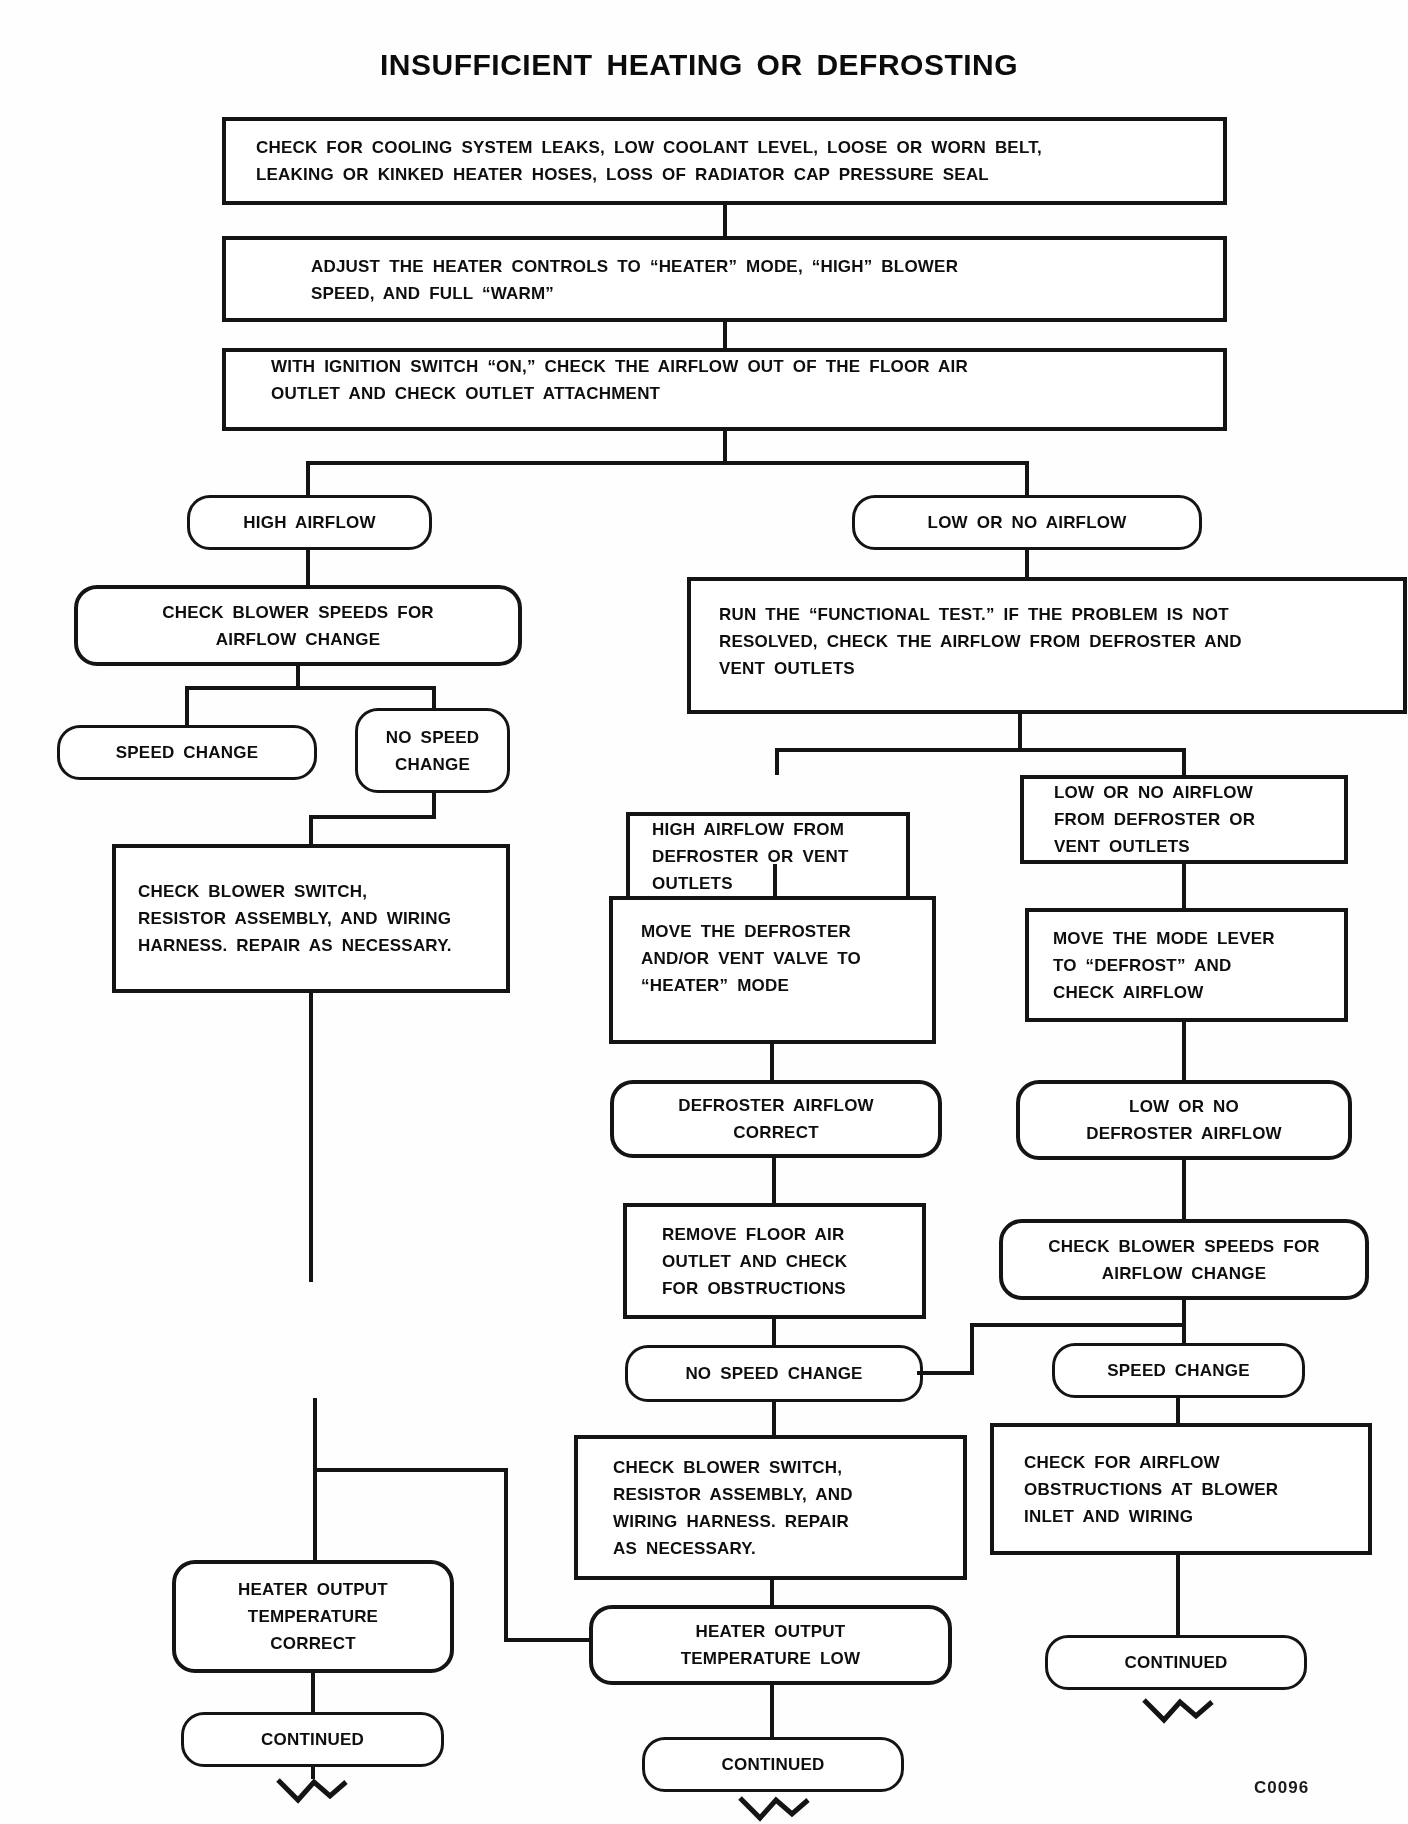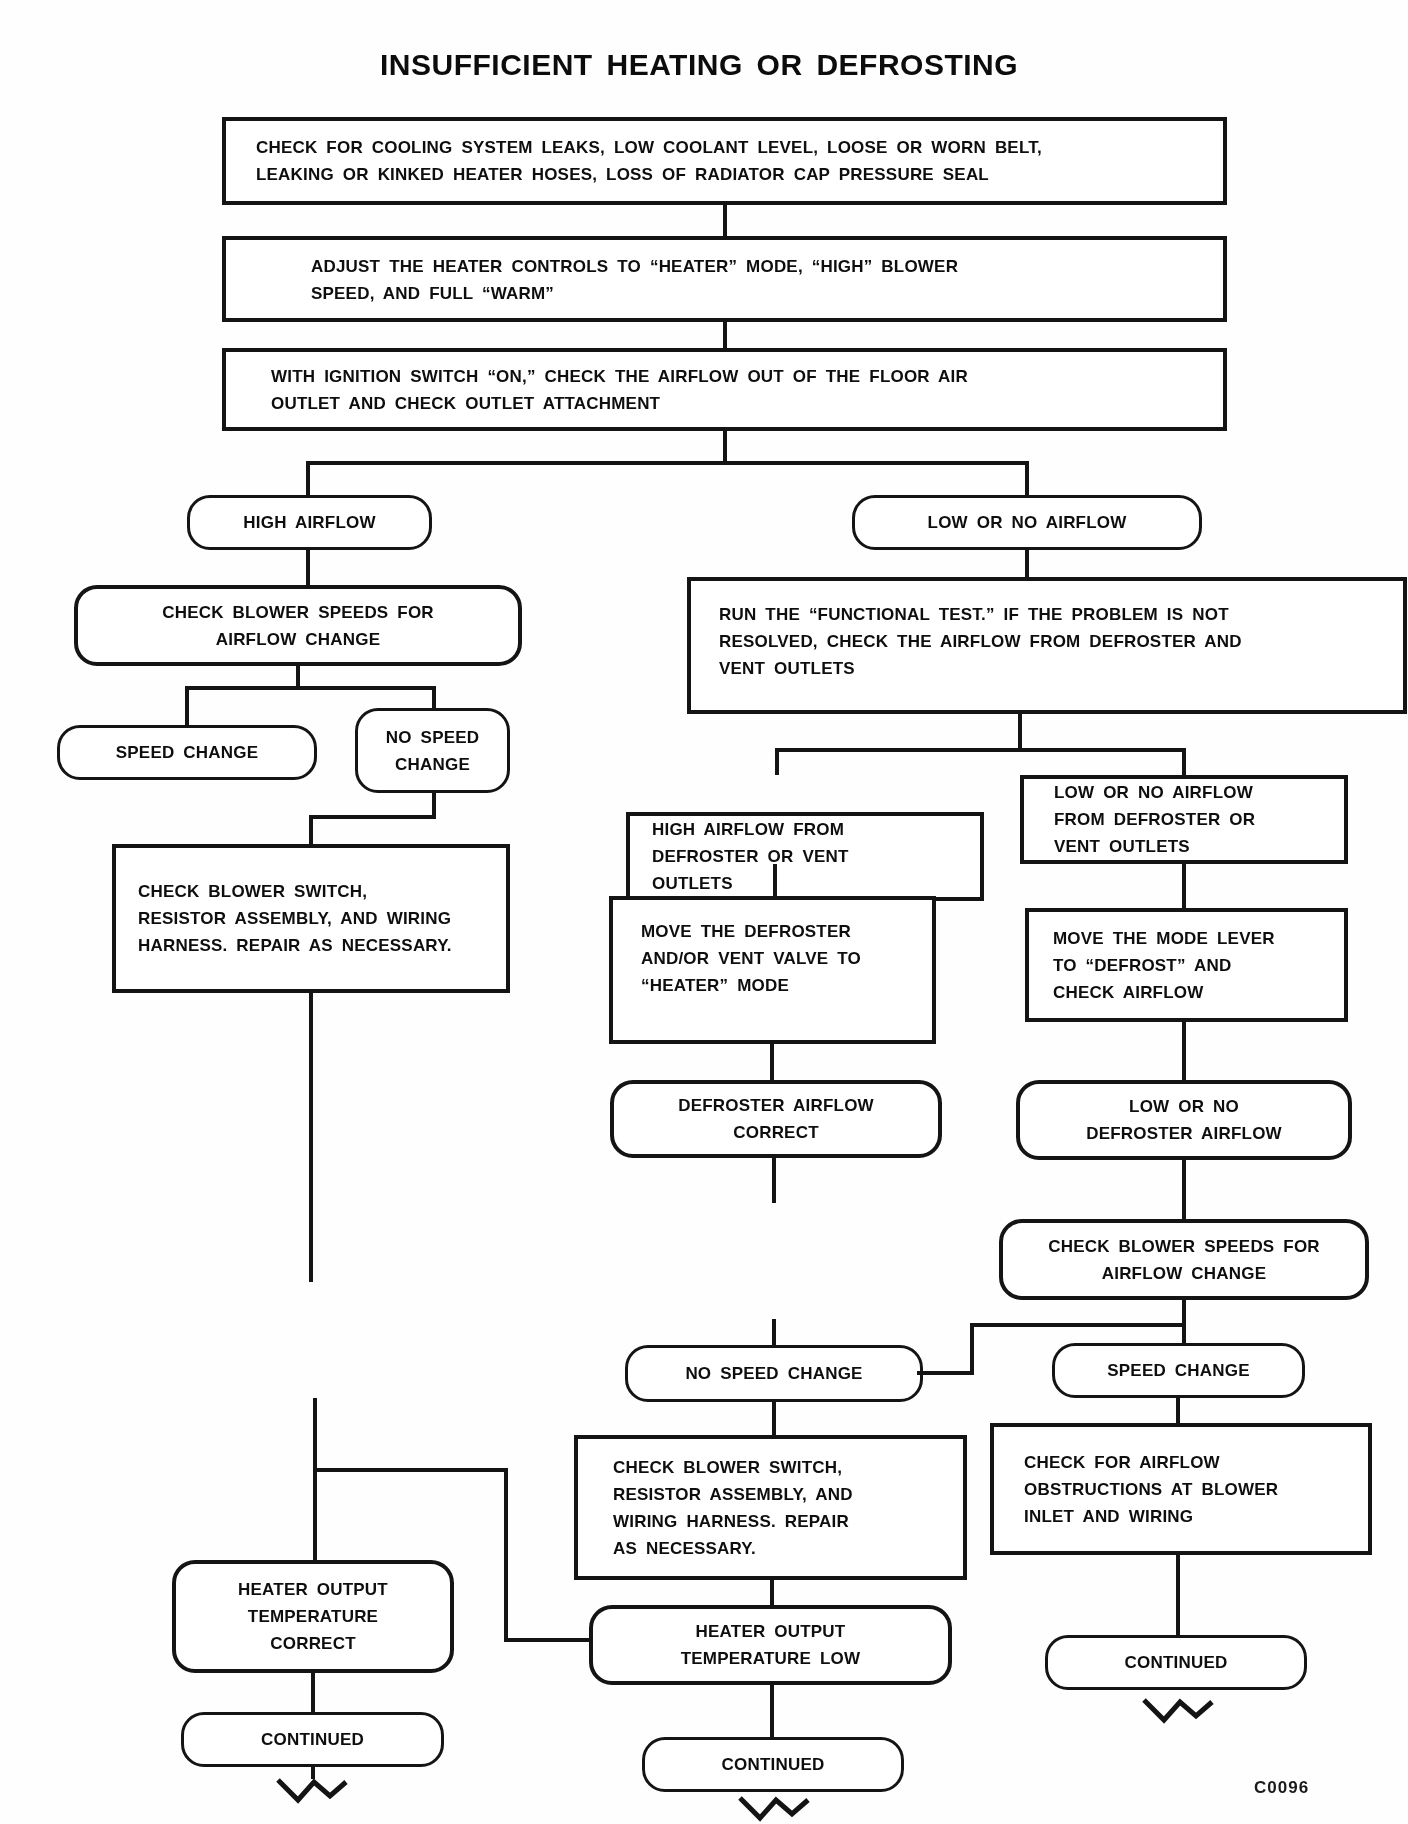--- a/index.html
+++ b/index.html
@@ -22,29 +22,29 @@
   .node.small{border-width:3px;}
   .node.ctr{justify-content:center;text-align:center;border-radius:23px;}
   .node.topalign{align-items:flex-start;}
   .ln{position:absolute;background:#141414;}
   .zz{position:absolute;}
   .figcode{position:absolute;font-size:17px;font-weight:700;letter-spacing:1px;color:#1a1a1a;}
 
   
   .n-a{left:190px;top:117px;width:1005px;height:88px;padding-left:30px;}
   .n-b{left:190px;top:236px;width:1005px;height:86px;padding-left:85px;padding-top:13px;}
-  .n-c{left:190px;top:348px;width:1005px;height:83px;padding-left:45px;padding-top:11px;}
+  .n-c{left:190px;top:348px;width:1005px;height:83px;padding-left:45px;padding-top:1px;}
   .n-high{left:155px;top:495px;width:245px;height:55px;}
   .n-lowno{left:820px;top:495px;width:350px;height:55px;}
   .n-cbsl{left:42px;top:585px;width:448px;height:81px;}
   .n-func{left:655px;top:577px;width:720px;height:137px;padding-left:28px;padding-top:20px;}
   .n-scl{left:25px;top:725px;width:260px;height:55px;}
   .n-nscl{left:323px;top:708px;width:155px;height:85px;}
   .n-cbswl{left:80px;top:844px;width:398px;height:149px;padding-left:22px;}
-  .n-haf{left:594px;top:812px;width:358px;height:89px;padding-left:22px;}
+  .n-haf{left:594px;top:812px;width:284px;height:89px;padding-left:22px;}
   .n-lnaf{left:988px;top:775px;width:328px;height:89px;padding-left:30px;}
   .n-mdef{left:577px;top:896px;width:327px;height:148px;padding-left:28px;padding-top:18px;}
   .n-mlev{left:993px;top:908px;width:323px;height:114px;padding-left:24px;}
   .n-dac{left:578px;top:1080px;width:332px;height:78px;}
   .n-lnda{left:984px;top:1080px;width:336px;height:80px;}
   .n-rfa{left:591px;top:1203px;width:303px;height:116px;padding-left:35px;}
   .n-cbsr{left:967px;top:1219px;width:370px;height:81px;}
   .n-nscm{left:593px;top:1345px;width:298px;height:57px;}
   .n-scr{left:1020px;top:1343px;width:253px;height:55px;}
   .n-rho{left:97px;top:1282px;width:373px;height:116px;padding-top:20px;}
@@ -90,20 +90,23 @@
 RESOLVED, CHECK THE AIRFLOW FROM DEFROSTER AND
 VENT OUTLETS</div>
   <div class="node n-haf">HIGH AIRFLOW FROM
 DEFROSTER OR VENT
 OUTLETS</div>
   <div class="node n-mdef topalign">MOVE THE DEFROSTER
 AND/OR VENT VALVE TO
 “HEATER” MODE</div>
   <div class="node n-dac ctr">DEFROSTER AIRFLOW
 CORRECT</div>
+  <div class="node n-rfa">REMOVE FLOOR AIR
+OUTLET AND CHECK
+FOR OBSTRUCTIONS</div>
   <div class="node n-nscm ctr small">NO SPEED CHANGE</div>
   <div class="node n-cbswm">CHECK BLOWER SWITCH,
 RESISTOR ASSEMBLY, AND
 WIRING HARNESS. REPAIR
 AS NECESSARY.</div>
   <div class="node n-hol ctr">HEATER OUTPUT
 TEMPERATURE LOW</div>
   <div class="node n-contm ctr small">CONTINUED</div>
 
   <div class="node n-lnaf">LOW OR NO AIRFLOW

